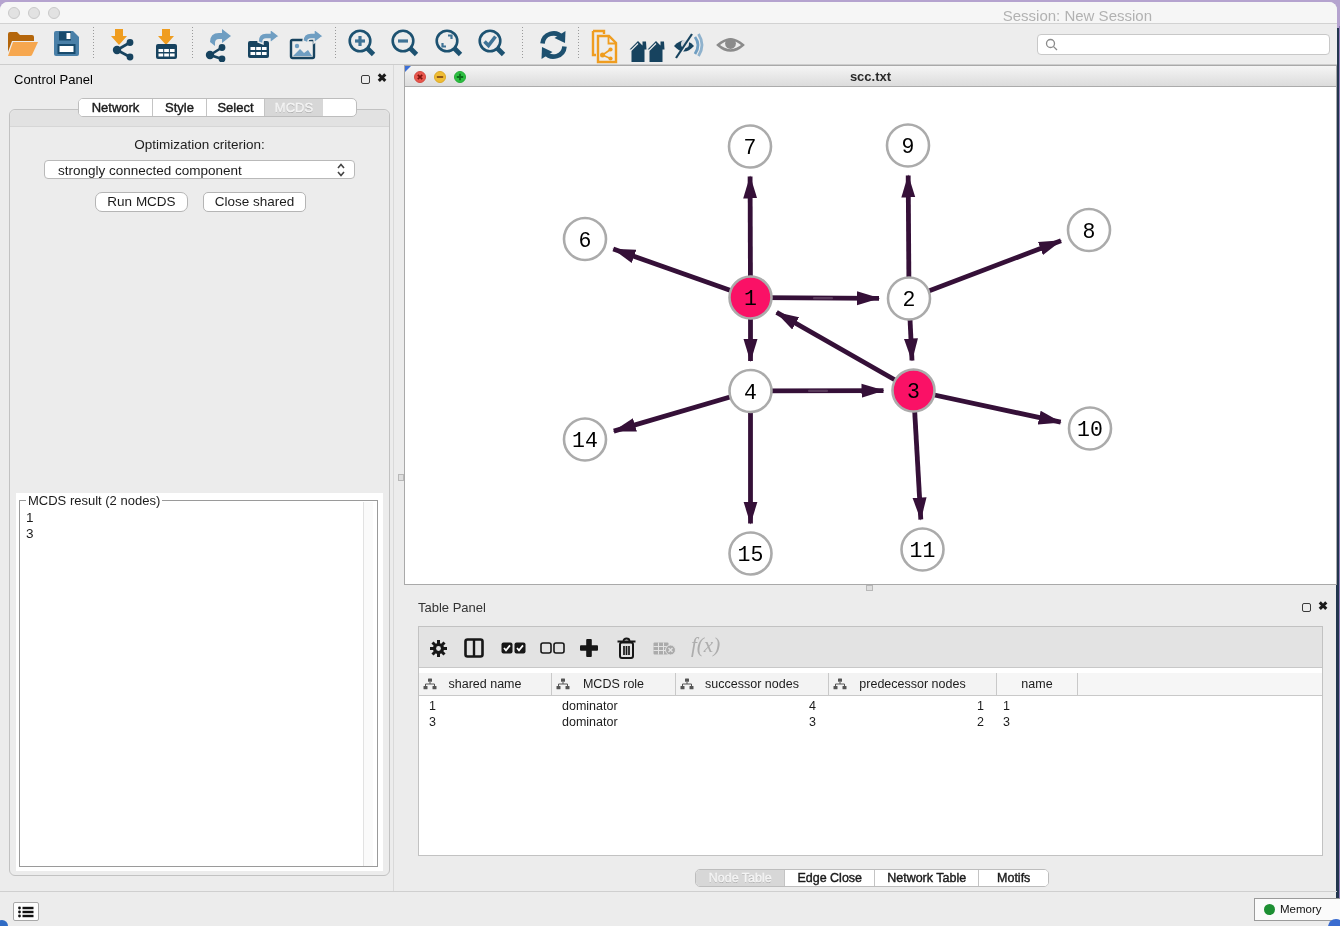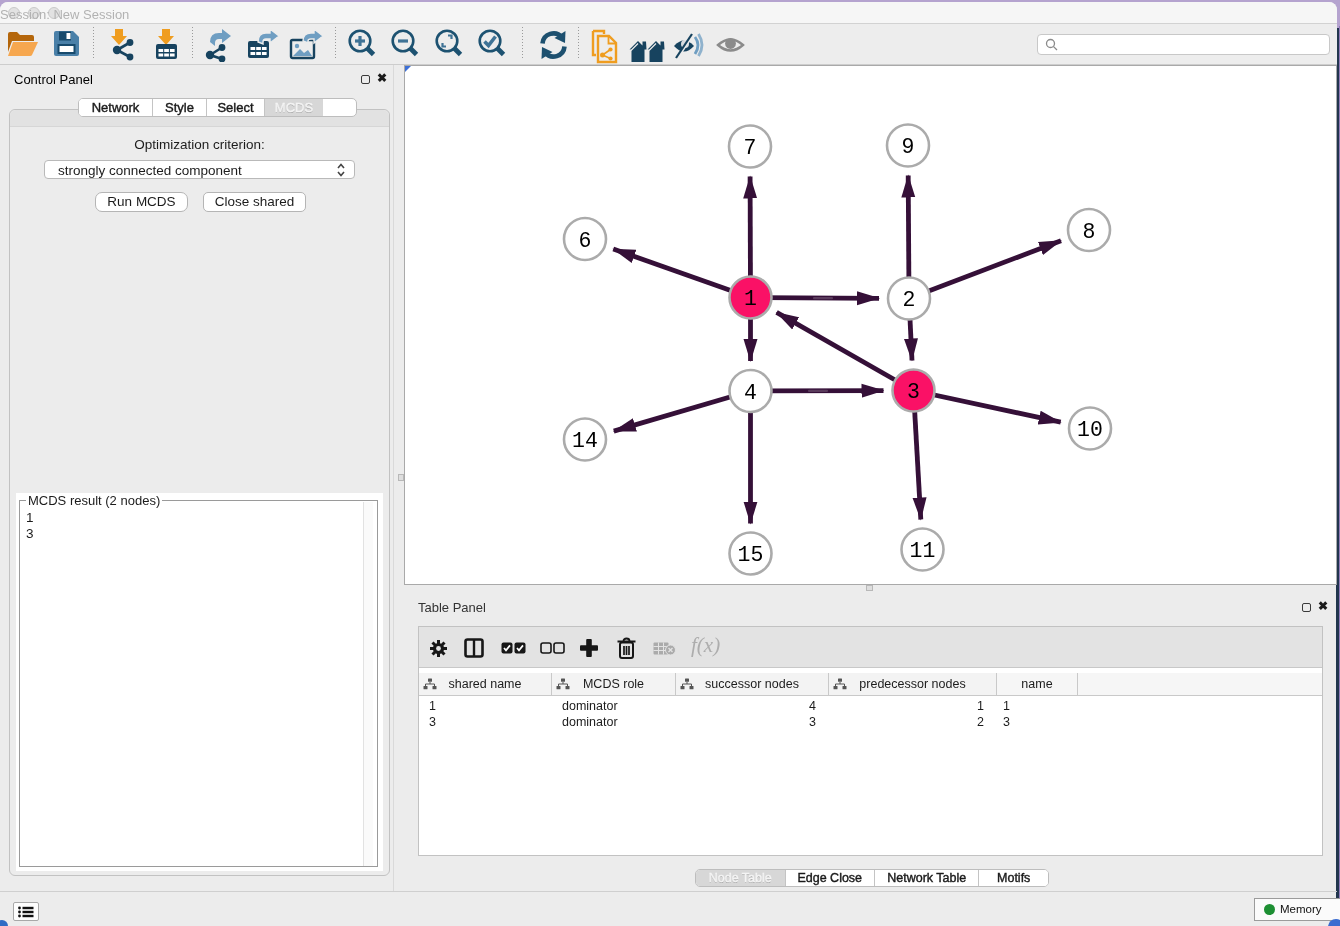--- a/index.html
+++ b/index.html
@@ -7,22 +7,22 @@
        font-family:"Liberation Sans", sans-serif;background:#b5a3cf;}
   #win{position:absolute;left:0;top:2px;width:1337px;height:924px;
        background:#ececec;border-radius:8px 8px 0 0;}
   #rightstrip{position:absolute;right:0;top:28px;width:4px;height:898px;background:#22364e;}
   #rightedge{position:absolute;right:0;top:26px;width:1px;height:900px;background:#8f7bb8;}
   
   #titlebar{position:absolute;left:0;top:2px;width:1337px;height:21px;background:#f6f6f6;
             border-radius:8px 8px 0 0;border-bottom:1px solid #d2d2d2;}
   .tl{position:absolute;top:5px;width:12px;height:12px;border-radius:50%;
       background:#e2e2e2;border:1px solid #c9c9c9;box-sizing:border-box;}
-  #wintitle{position:absolute;top:5px;left:0;width:1152px;text-align:left;
-            font-size:13px;color:#b2b2b2;}
+  #wintitle{position:absolute;top:5px;left:0;width:1152px;text-align:right;
+            font-size:15px;color:#b2b2b2;}
   
   #toolbar{position:absolute;left:0;top:24px;width:1337px;height:40px;background:#ededed;
            border-bottom:1px solid #cdcdcd;}
   .sep{position:absolute;top:3px;height:33px;width:1px;
        background-image:repeating-linear-gradient(to bottom,#9a9a9a 0 1px,transparent 1px 3px);}
   .tbi{position:absolute;top:4px;}
   #search{position:absolute;left:1037px;top:34px;width:291px;height:19px;background:#fff;
           border:1px solid #c8c8c8;border-radius:4px;}
   
   #cp-title{position:absolute;left:14px;top:72px;font-size:13px;color:#000000;}
@@ -251,20 +251,31 @@
 <div class="btn" style="left:203px;top:192px;width:103px;">Close shared</div>
 <div id="mcds-white">
   <div id="mcds-field">
     <div id="mcds-label">MCDS result (2 nodes)</div>
     <div id="mcds-items">1<br>3</div>
     <div id="mcds-sb"></div>
   </div>
 </div>
 
 <div id="netframe">
+  <div id="nettitle">
+    <div class="t">scc.txt</div>
+    <svg style="position:absolute;left:9px;top:5px" width="52" height="12" viewBox="0 0 52 12">
+      <circle cx="6" cy="6" r="5.5" fill="#e9564d" stroke="#d14b42"></circle>
+      <path d="M3.8 3.8 L8.2 8.2 M8.2 3.8 L3.8 8.2" stroke="#7e120d" stroke-width="1.7"></path>
+      <circle cx="26" cy="6" r="5.5" fill="#f0bd34" stroke="#dba928"></circle>
+      <rect x="22.8" y="5" width="6.4" height="2" fill="#90591a" rx="0.5"></rect>
+      <circle cx="46" cy="6" r="5.5" fill="#2cbf41" stroke="#25ab38"></circle>
+      <path d="M46 2.8 L46 9.2 M42.8 6 L49.2 6" stroke="#0c6e1c" stroke-width="1.8"></path>
+    </svg>
+  </div>
   <div id="bluecorner"></div>
   <div id="canvas">
 <svg width="931" height="497" viewBox="0 0 931 497">
 <defs>
 <marker id="arr" markerUnits="userSpaceOnUse" markerWidth="23" markerHeight="15" refX="22" refY="7.5" orient="auto">
   <path d="M0,0.5 L23,7.5 L0,14.5 Z" fill="#351038"></path>
 </marker>
 </defs>
 <g stroke="#351038" stroke-width="4.8" marker-end="url(#arr)">
 <line x1="345.5" y1="210.5" x2="345.1" y2="89.5"></line>
@@ -429,21 +440,21 @@
   <div class="trow" style="left:143px;top:71px;">dominator</div>
   <div class="trow" style="left:257px;top:71px;width:140px;text-align:right;">4</div>
   <div class="trow" style="left:410px;top:71px;width:155px;text-align:right;">1</div>
   <div class="trow" style="left:584px;top:71px;">1</div>
   <div class="trow" style="left:10px;top:87px;">3</div>
   <div class="trow" style="left:143px;top:87px;">dominator</div>
   <div class="trow" style="left:257px;top:87px;width:140px;text-align:right;">3</div>
   <div class="trow" style="left:410px;top:87px;width:155px;text-align:right;">2</div>
   <div class="trow" style="left:584px;top:87px;">3</div>
 </div>
-<div class="tabs" style="left:695px;top:869px;width:354px;height:18px;">
+<div class="tabs" style="left:695px;top:869px;width:354px;height:18px;justify-content:flex-end;">
   <div class="tab sel" style="width:89px;line-height:16px;font-size:12.5px;">Node Table</div>
   <div class="tab" style="width:90px;line-height:16px;font-size:12.5px;">Edge Close</div>
   <div class="tab" style="width:105px;line-height:16px;font-size:12.5px;">Network Table</div>
   <div class="tab" style="width:70px;line-height:16px;font-size:12.5px;">Motifs</div>
 </div>
 
 <div style="position:absolute;left:398px;top:474px;width:6px;height:7px;background:#dedede;border:1px solid #b8b8b8;box-sizing:border-box;"></div>
 <div style="position:absolute;left:866px;top:585px;width:7px;height:6px;background:#dedede;border:1px solid #b8b8b8;box-sizing:border-box;"></div>
 <div id="statusbar">
   <div id="listbtn">

